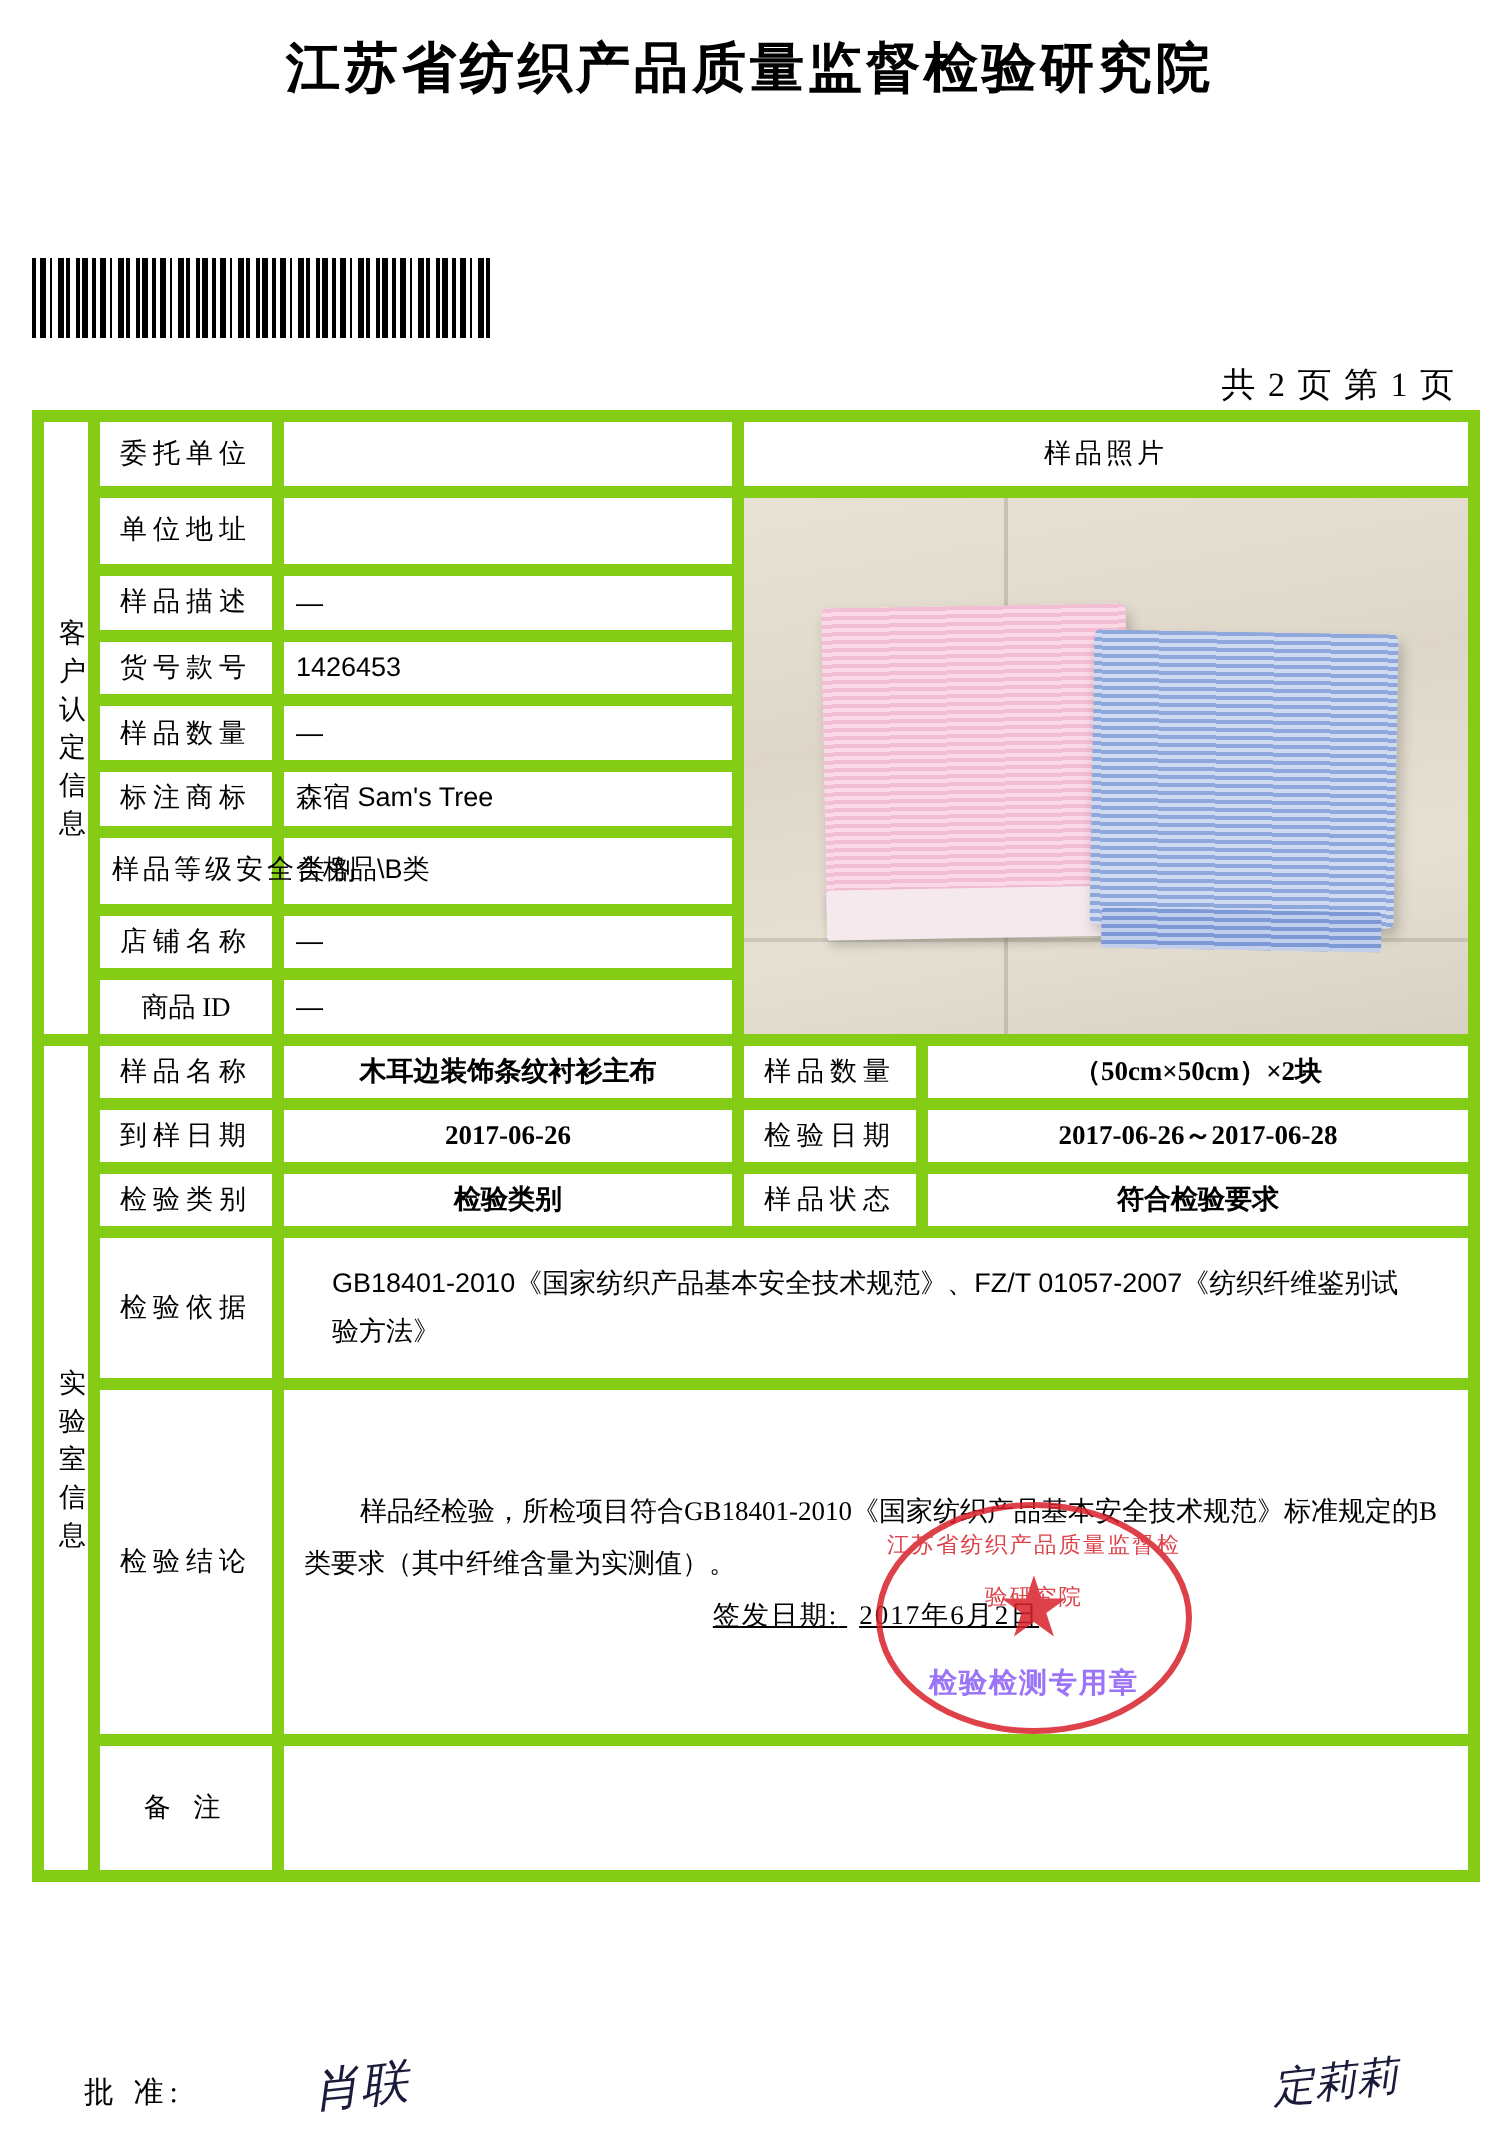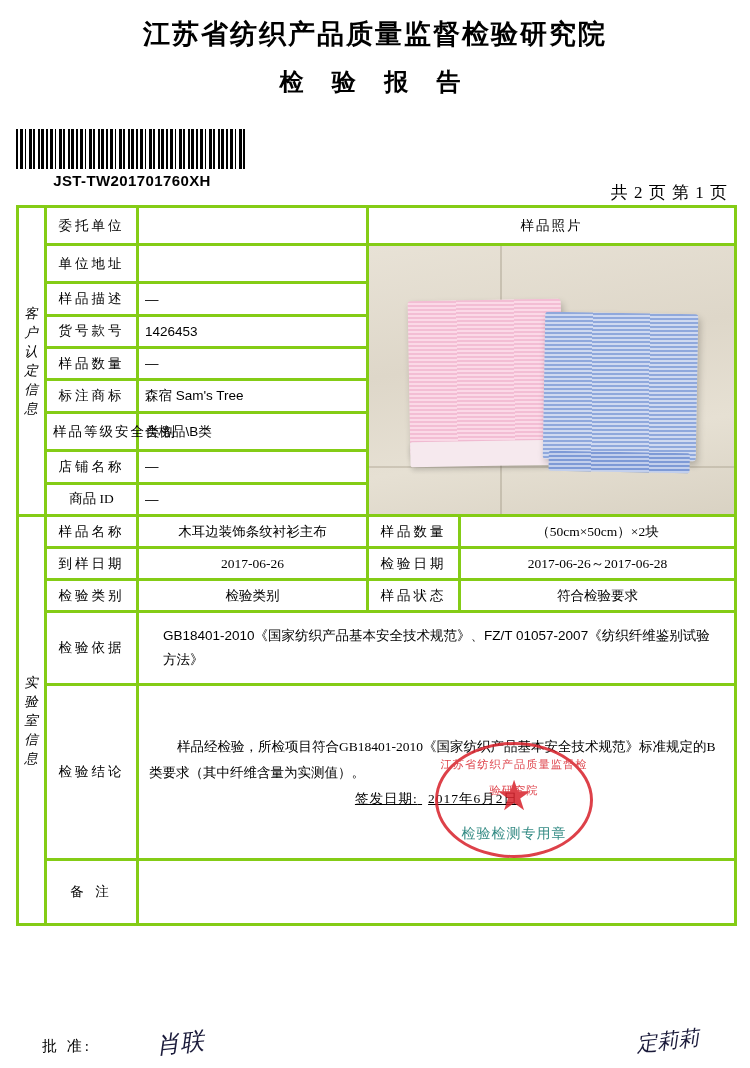--- a/index.html
+++ b/index.html
@@ -79,32 +79,31 @@
   
   table.main {
     position: absolute;
     left: 16px;
     top: 189px;
     width: 718px;
     border-collapse: collapse;
     table-layout: fixed;
   }
   table.main td {
-    border: 3px solid #84cc16;
+    border: 6px solid #84cc16;
     font-size: 13.5px;
     padding: 0 6px;
     vertical-align: middle;
   }
   .vlabel {
     width: 28px;
-    text-align: center;
+    text-align: right;
     font-size: 14px;
     line-height: 19px;
     padding: 0 !important;
-    font-style: italic;
   }
   .vlabel span {
     display: inline-block;
     width: 16px;
     word-break: break-all;
     white-space: normal;
     letter-spacing: 1px;
   }
   .field-label {
     text-align: center;
@@ -114,21 +113,21 @@
   }
   .field-label.tight { letter-spacing: 0px; }
   .field-label.two-line {
     letter-spacing: 2px;
     line-height: 18px;
   }
   .field-value {
     font-size: 12px;
     font-family: "Liberation Sans", sans-serif;
   }
-  .ctr { text-align: center; }
+  .ctr { text-align: center; font-weight: bold; }
   .photo-header { text-align: center; font-size: 14px; letter-spacing: 2px; }
   .photo-cell { padding: 0 !important; position: relative; }
 
   
   .photo {
     width: 100%;
     height: 100%;
     min-height: 268px;
     position: relative;
     background: linear-gradient(170deg,#e8e2d6 0%, #ded7c9 40%, #e6e0d3 70%, #d9d2c3 100%);
@@ -246,23 +245,23 @@
     color: #d8202a;
     font-size: 11px;
     letter-spacing: 1px;
     transform: scaleX(1.02);
   }
   .seal .seal-bottom {
     position: absolute;
     left: 0; bottom: 8px;
     width: 100%;
     text-align: center;
-    color: #0f766e;
+    color: #8b5cf6;
     font-size: 14px;
-    font-weight: normal;
+    font-weight: bold;
     letter-spacing: 1px;
   }
 
   .remark-cell {
     height: 62px;
     font-size: 14px;
     letter-spacing: 4px;
     text-align: center;
     margin-left: 26px;
   }
@@ -292,25 +291,23 @@
   }
   .sig.a { left: 140px; top: 6px; }
   .sig.b { left: 620px; top: 6px; font-size: 21px; }
 </style>
 </head>
 <body>
 
 <div class="page">
 
   <div class="doc-title">江苏省纺织产品质量监督检验研究院</div>
-  <div class="doc-subtitle">检 验 报 告</div>
 
   <div class="barcode-block">
     <div class="barcode"></div>
-    <div class="barcode-text">JST-TW201701760XH</div>
   </div>
 
   <div class="page-count">共 2 页  第 1 页</div>
 
   <table class="main">
     <colgroup>
       <col style="width:28px">
       <col style="width:92px">
       <col style="width:230px">
       <col style="width:92px">

